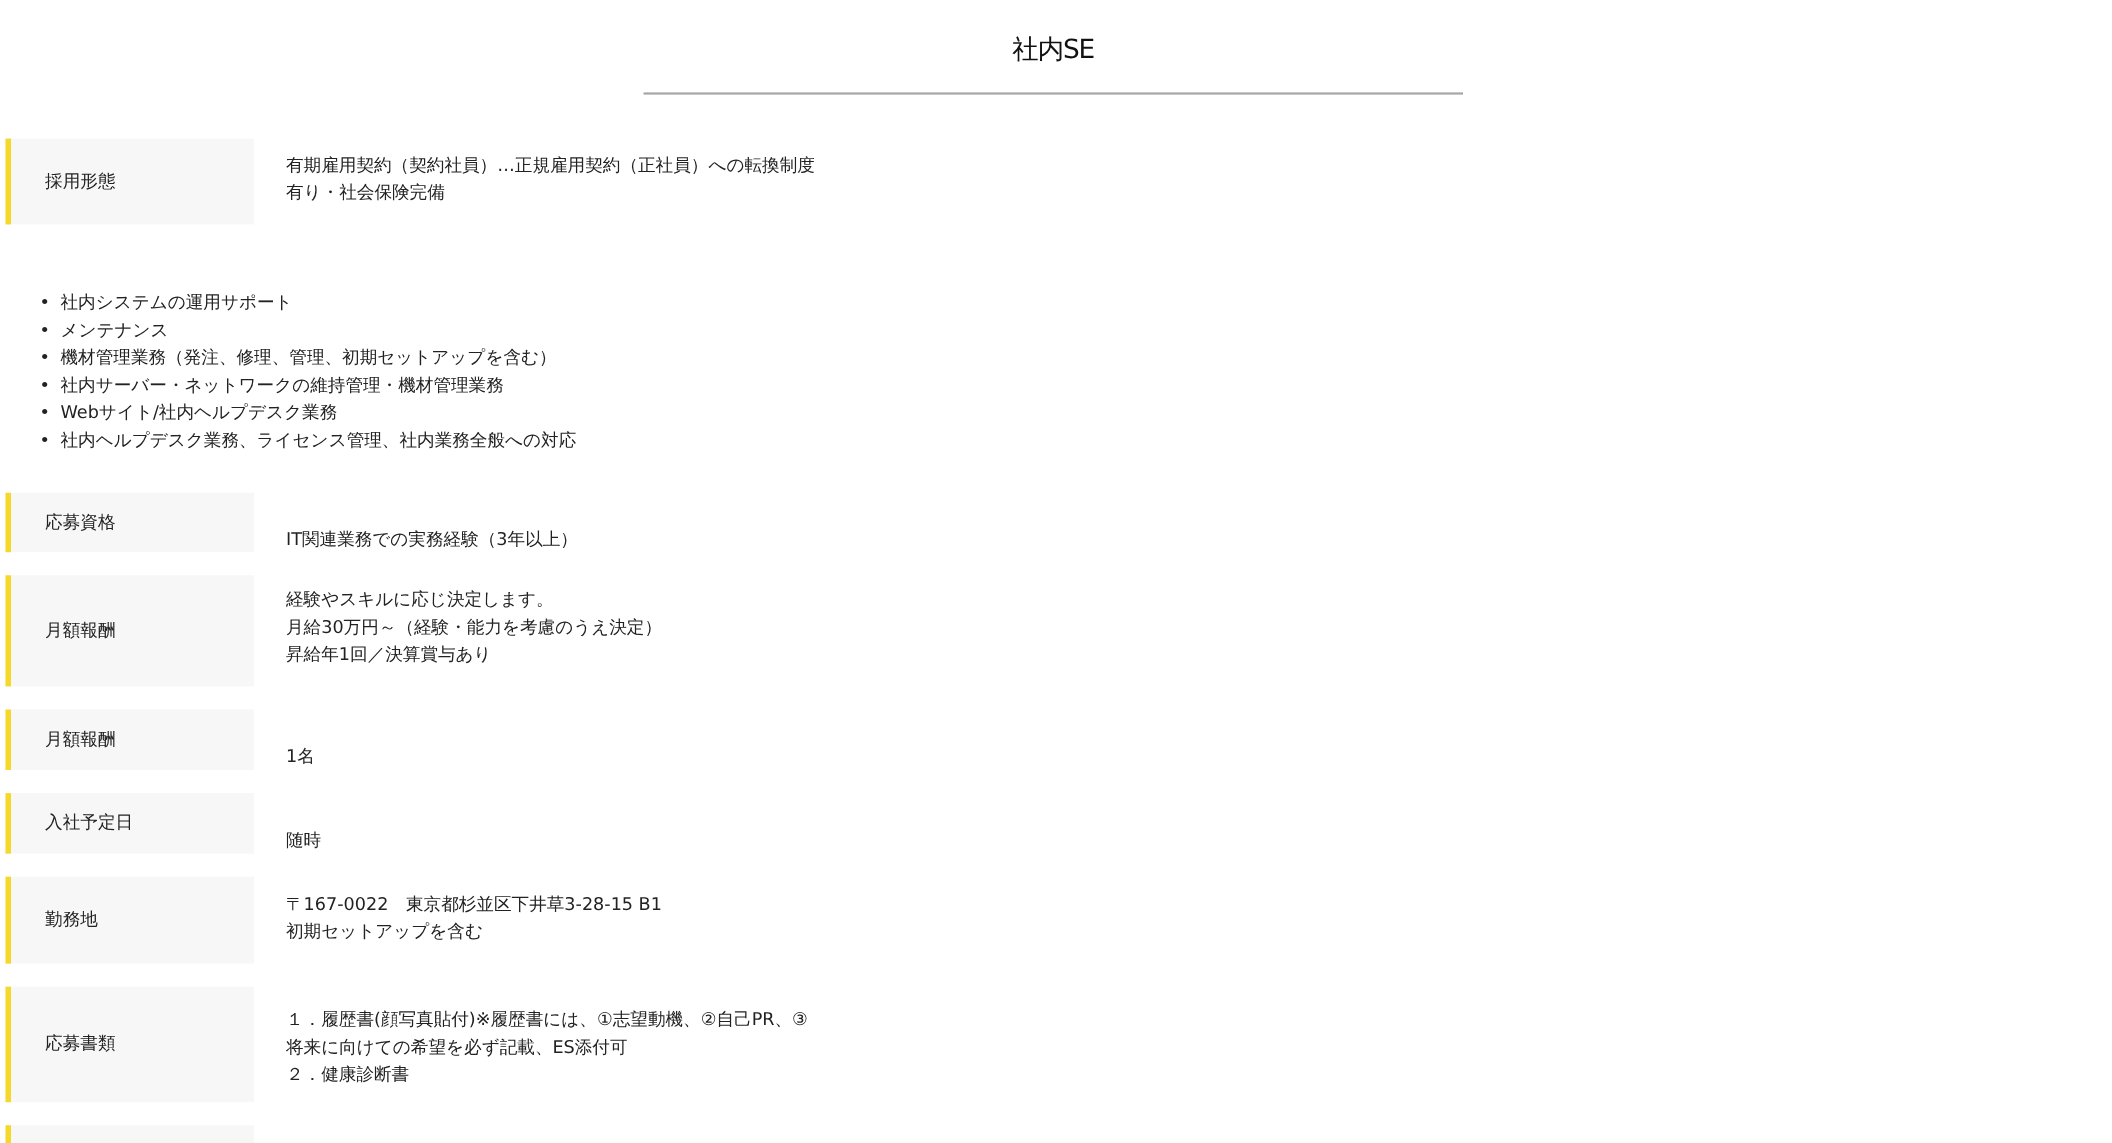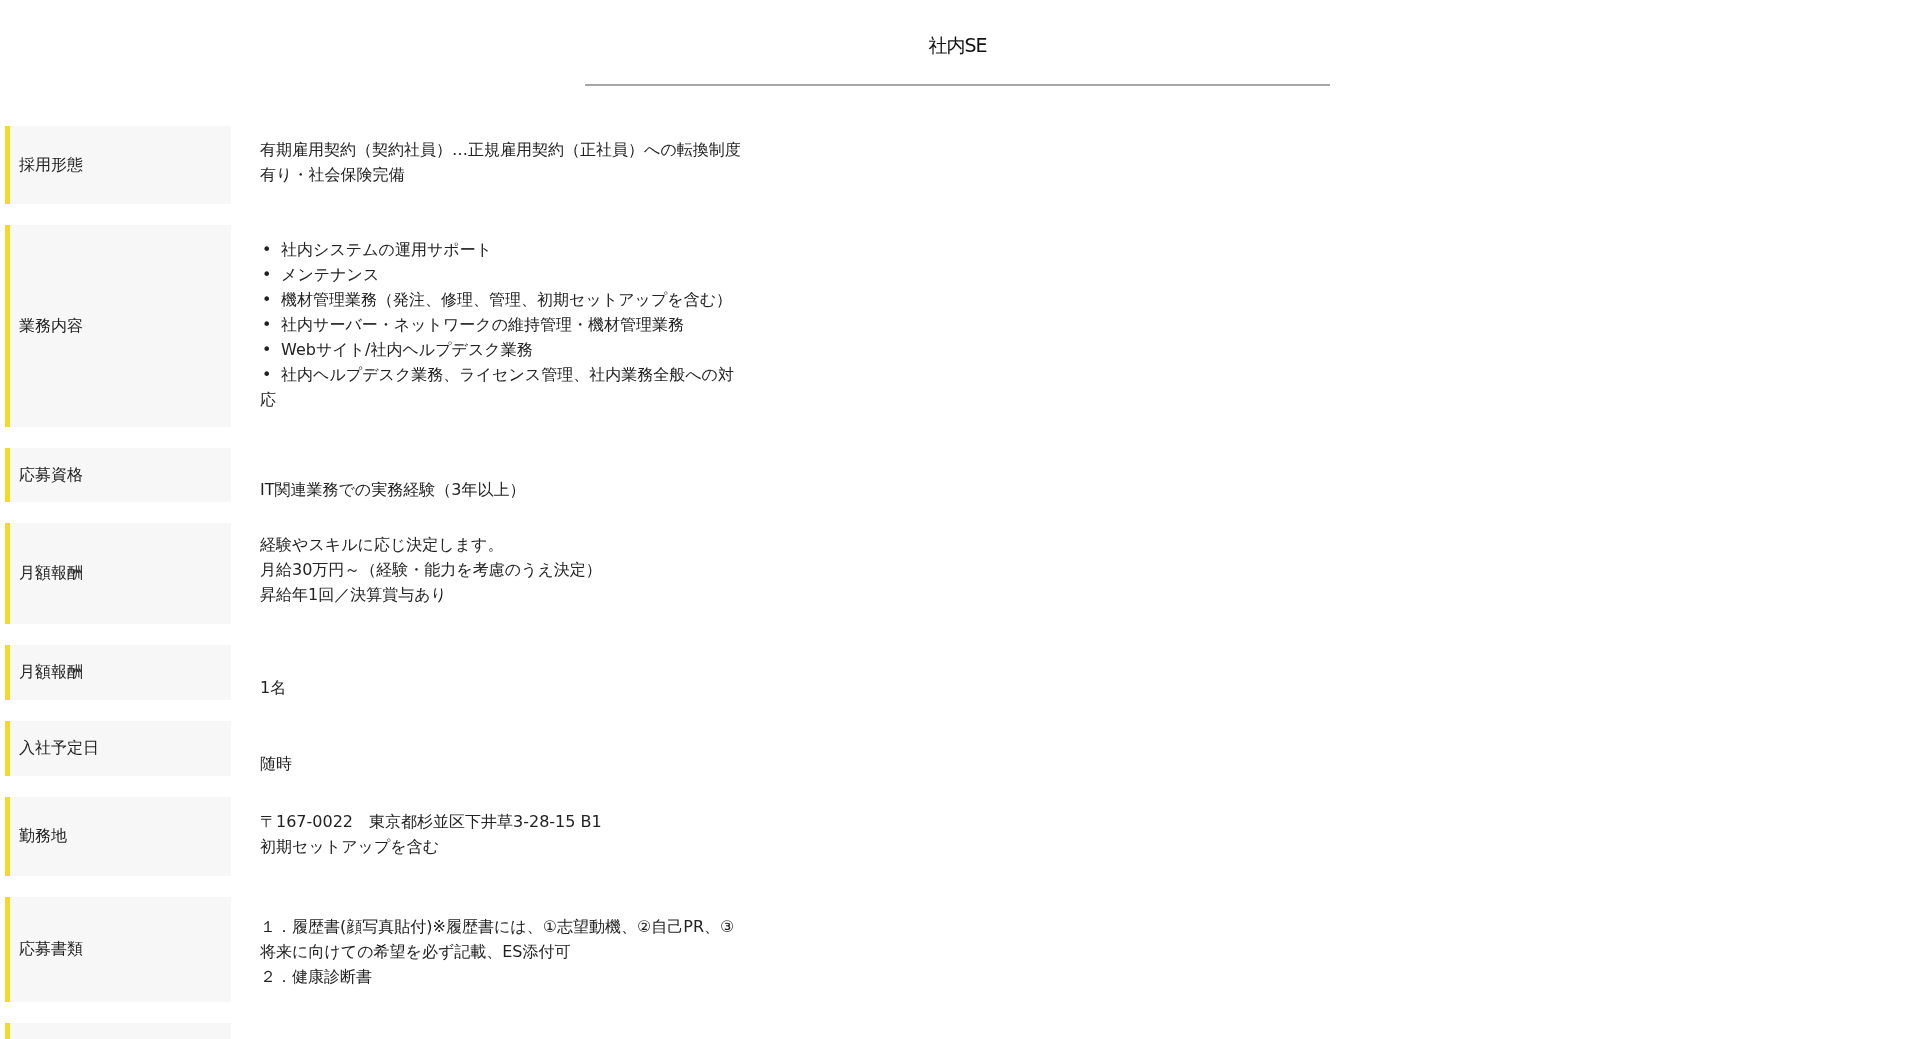--- a/index.html
+++ b/index.html
@@ -18,21 +18,21 @@
       height: 1039px;
     }
     .wrapper {
       position: absolute;
       left: 585px;
       top: 0;
       width: 745px;
     }
     .title {
       text-align: center;
-      font-size: 19px;
+      font-size: 24px;
       line-height: 30px;
       padding-top: 30px;
       height: 54px;
       margin: 0;
       font-weight: normal;
       color: #111111;
       letter-spacing: -1px;
     }
     .divider {
       height: 0;
@@ -52,21 +52,21 @@
     .label {
       width: 221px;
       flex: 0 0 221px;
       background: #f7f7f7;
       border-left: 5px solid #f5d82a;
       box-sizing: border-box;
       width: 226px;
       flex-basis: 226px;
       display: flex;
       align-items: center;
-      padding-left: 9px;
+      padding-left: 31px;
       font-size: 16px;
       color: #222222;
     }
     .value {
       flex: 1;
       padding: 17px 0 17px 29px;
       font-size: 16px;
       line-height: 25px;
       color: #222222;
       box-sizing: border-box;
@@ -101,21 +101,20 @@
   <div class="table">
 
     <div class="row" style="height:78px;">
       <div class="label">採用形態</div>
       <div class="value">
         <span class="line">有期雇用契約（契約社員）…正規雇用契約（正社員）への転換制度有り・社会保険完備</span>
       </div>
     </div>
 
     <div class="row tall" style="height:202px;">
-      <div class="label">業務内容</div>
       <div class="value">
         <span class="bullet-line"><span class="dot">•</span><span>社内システムの運用サポート</span></span>
         <span class="bullet-line"><span class="dot">•</span><span>メンテナンス</span></span>
         <span class="bullet-line"><span class="dot">•</span><span>機材管理業務（発注、修理、管理、初期セットアップを含む）</span></span>
         <span class="bullet-line"><span class="dot">•</span><span>社内サーバー・ネットワークの維持管理・機材管理業務</span></span>
         <span class="bullet-line"><span class="dot">•</span><span>Webサイト/社内ヘルプデスク業務</span></span>
         <span class="bullet-line"><span class="dot">•</span><span>社内ヘルプデスク業務、ライセンス管理、社内業務全般への対応</span></span>
       </div>
     </div>
 

